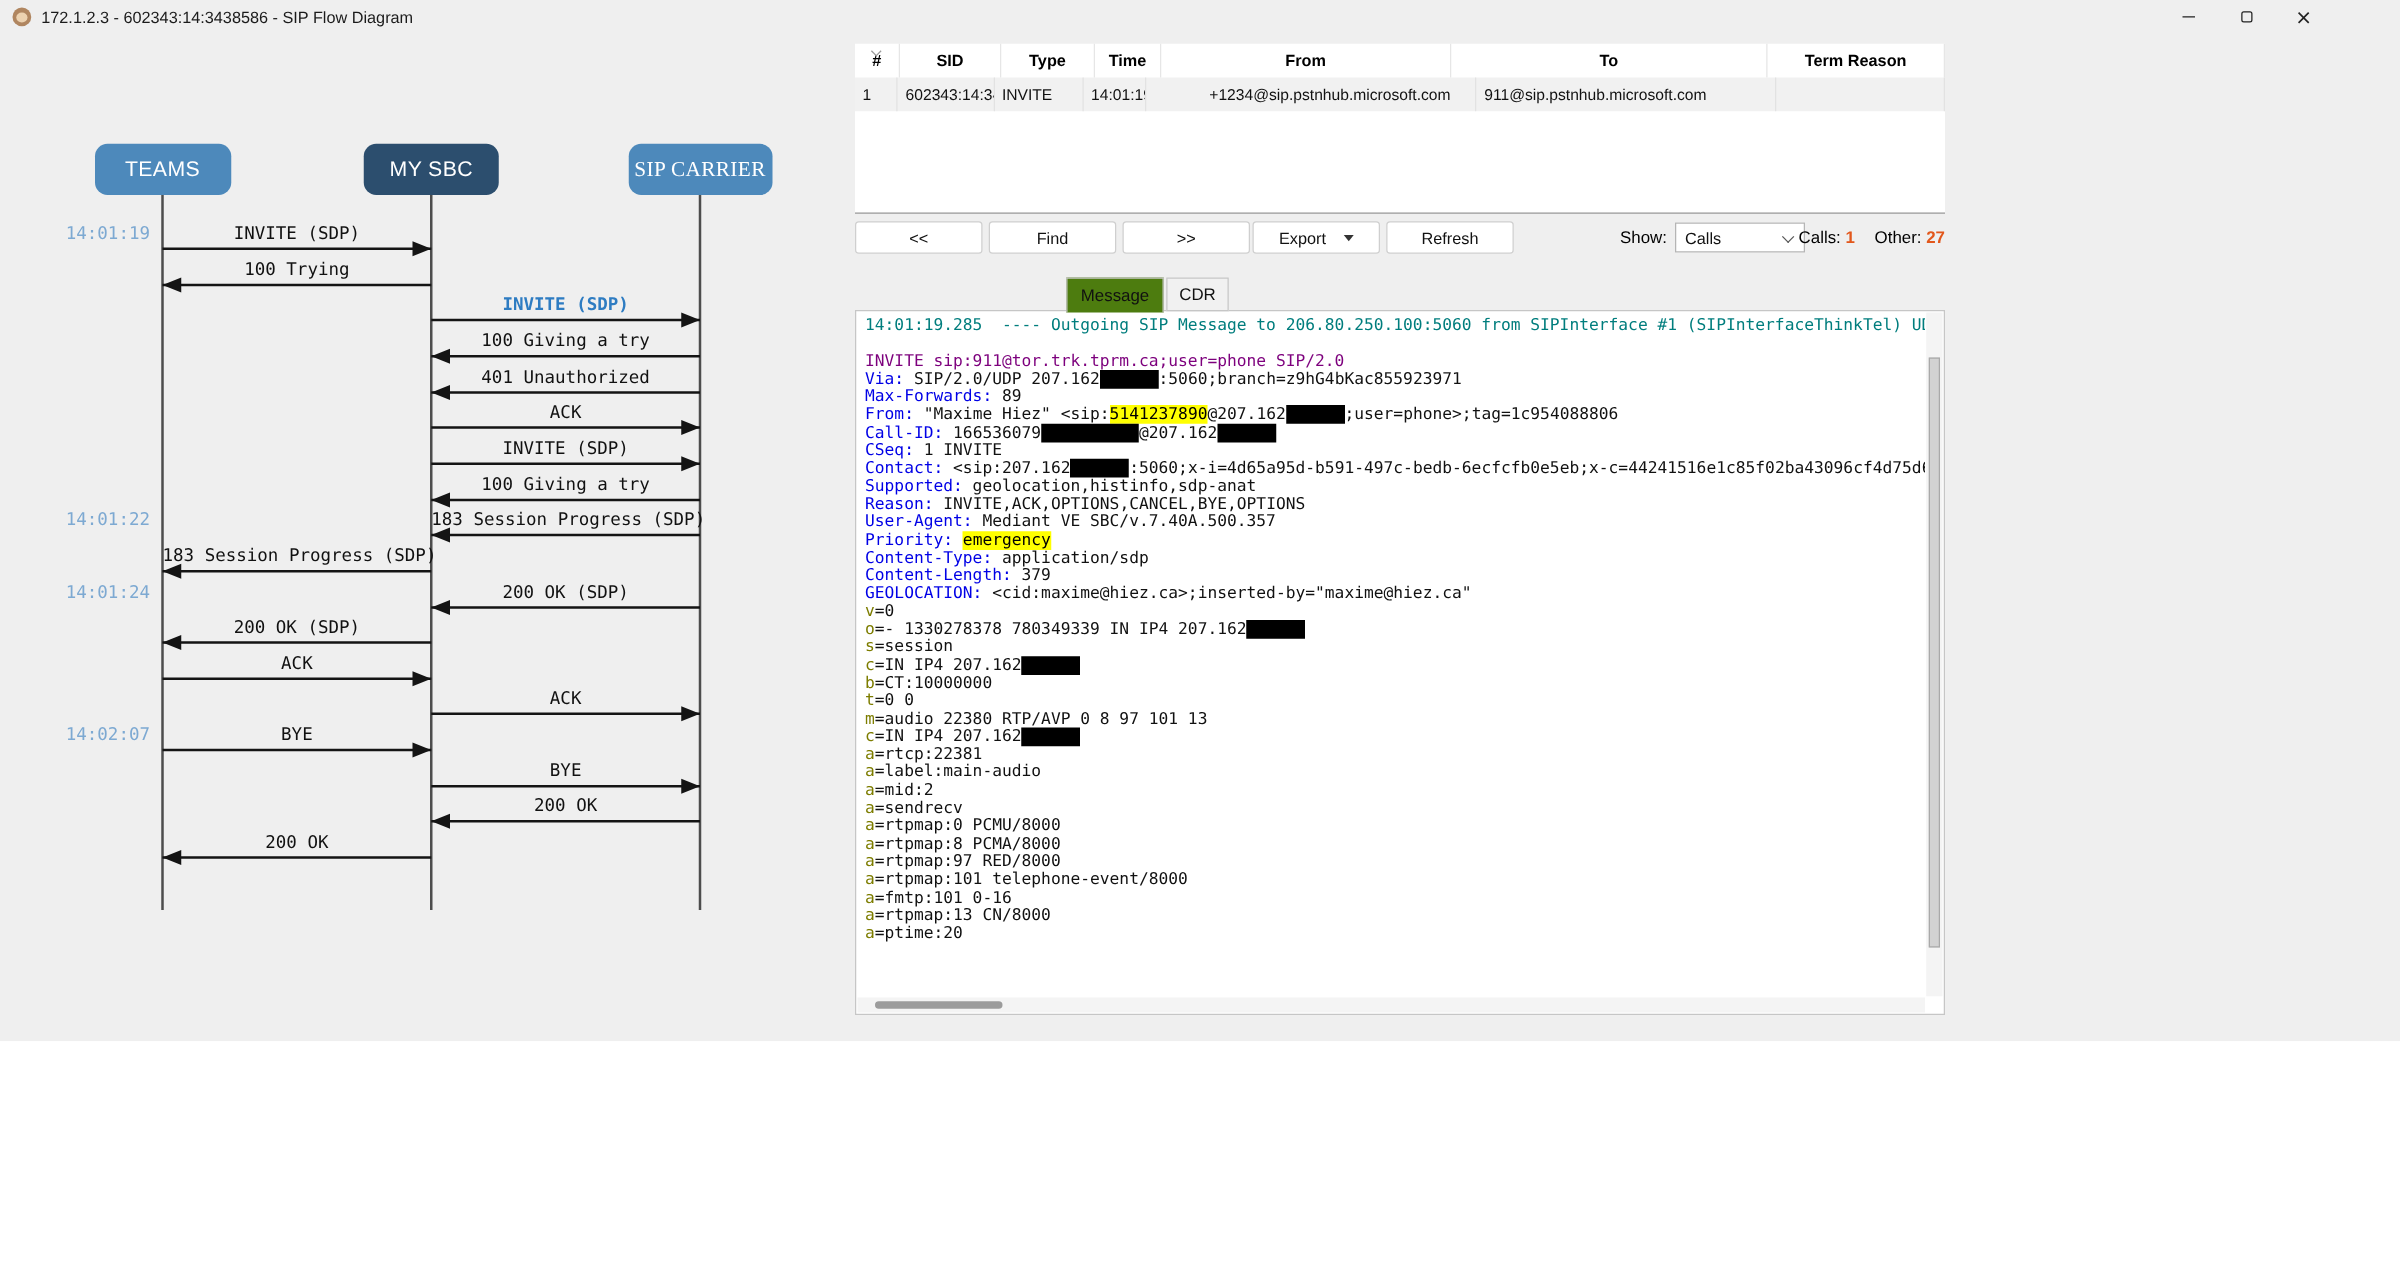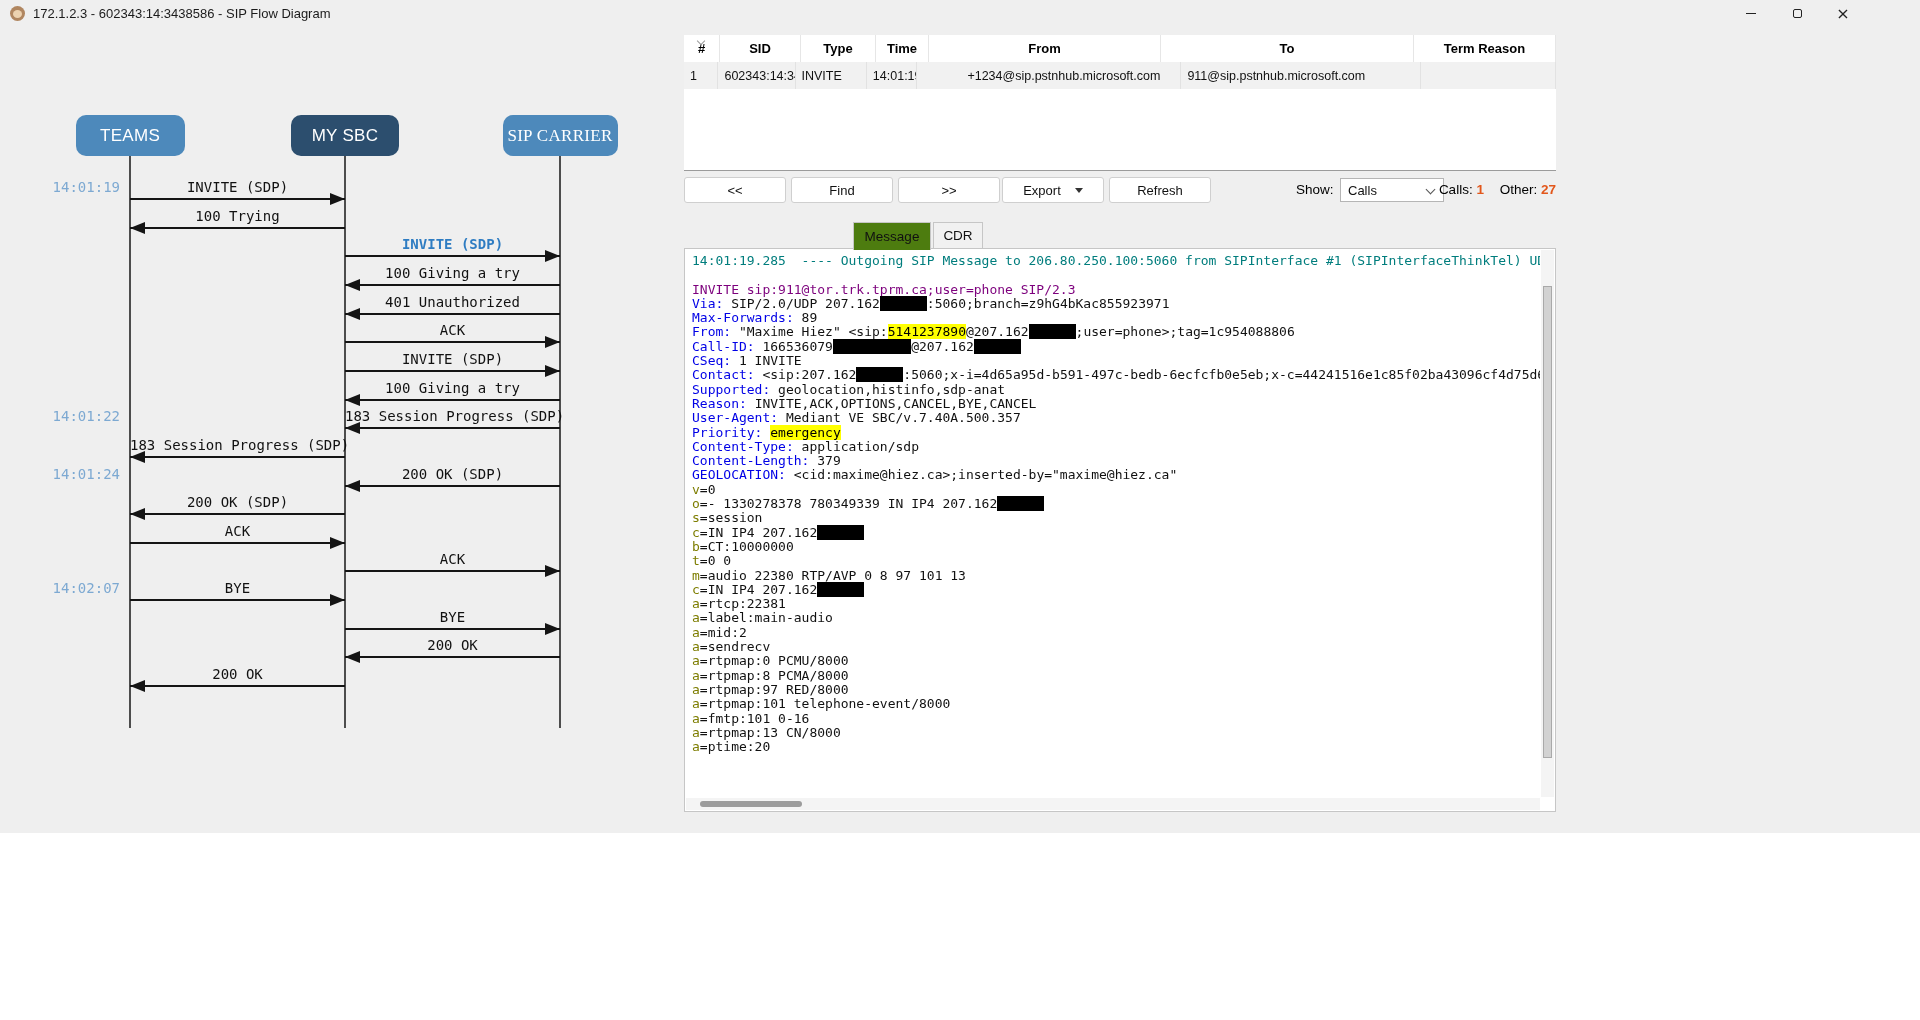--- a/index.html
+++ b/index.html
@@ -207,29 +207,29 @@
     </div>
   </div>
 
   <div class="tab active" style="left:853px;width:78px">Message</div>
   <div class="tab" style="left:933px;width:50px">CDR</div>
 
   <div class="msgbox">
     <div class="msg-content" id="msg-lines">
         <div class="mline"><span class="seg-ts">14:01:19.285  ---- Outgoing SIP Message to 206.80.250.100:5060 from SIPInterface #1 (SIPInterfaceThinkTel) UDP TO(#</span></div>
         <div class="mline"></div>
-        <div class="mline"><span class="seg-req">INVITE sip:911@tor.trk.tprm.ca;user=phone SIP/2.3</span></div>
+        <div class="mline"><span class="seg-req">INVITE sip:911@tor.trk.tprm.ca;user=phone SIP/2.0</span></div>
         <div class="mline"><span class="seg-hdr">Via: </span><span>SIP/2.0/UDP 207.162</span><span class="seg-rd">      </span><span>:5060;branch=z9hG4bKac855923971</span></div>
         <div class="mline"><span class="seg-hdr">Max-Forwards: </span><span>89</span></div>
         <div class="mline"><span class="seg-hdr">From: </span><span>"Maxime Hiez" &lt;sip:</span><span class="seg-hl">5141237890</span><span>@207.162</span><span class="seg-rd">      </span><span>;user=phone&gt;;tag=1c954088806</span></div>
         <div class="mline"><span class="seg-hdr">Call-ID: </span><span>166536079</span><span class="seg-rd">          </span><span>@207.162</span><span class="seg-rd">      </span></div>
         <div class="mline"><span class="seg-hdr">CSeq: </span><span>1 INVITE</span></div>
         <div class="mline"><span class="seg-hdr">Contact: </span><span>&lt;sip:207.162</span><span class="seg-rd">      </span><span>:5060;x-i=4d65a95d-b591-497c-bedb-6ecfcfb0e5eb;x-c=44241516e1c85f02ba43096cf4d75d65/d/8</span></div>
         <div class="mline"><span class="seg-hdr">Supported: </span><span>geolocation,histinfo,sdp-anat</span></div>
-        <div class="mline"><span class="seg-hdr">Reason: </span><span>INVITE,ACK,OPTIONS,CANCEL,BYE,CANCEL</span></div>
+        <div class="mline"><span class="seg-hdr">Reason: </span><span>INVITE,ACK,OPTIONS,CANCEL,BYE,OPTIONS</span></div>
         <div class="mline"><span class="seg-hdr">User-Agent: </span><span>Mediant VE SBC/v.7.40A.500.357</span></div>
         <div class="mline"><span class="seg-hdr">Priority: </span><span class="seg-hl">emergency</span></div>
         <div class="mline"><span class="seg-hdr">Content-Type: </span><span>application/sdp</span></div>
         <div class="mline"><span class="seg-hdr">Content-Length: </span><span>379</span></div>
         <div class="mline"><span class="seg-hdr">GEOLOCATION: </span><span>&lt;cid:maxime@hiez.ca&gt;;inserted-by="maxime@hiez.ca"</span></div>
         <div class="mline"><span class="seg-sdp">v</span><span>=0</span></div>
         <div class="mline"><span class="seg-sdp">o</span><span>=- 1330278378 780349339 IN IP4 207.162</span><span class="seg-rd">      </span></div>
         <div class="mline"><span class="seg-sdp">s</span><span>=session</span></div>
         <div class="mline"><span class="seg-sdp">c</span><span>=IN IP4 207.162</span><span class="seg-rd">      </span></div>
         <div class="mline"><span class="seg-sdp">b</span><span>=CT:10000000</span></div>

